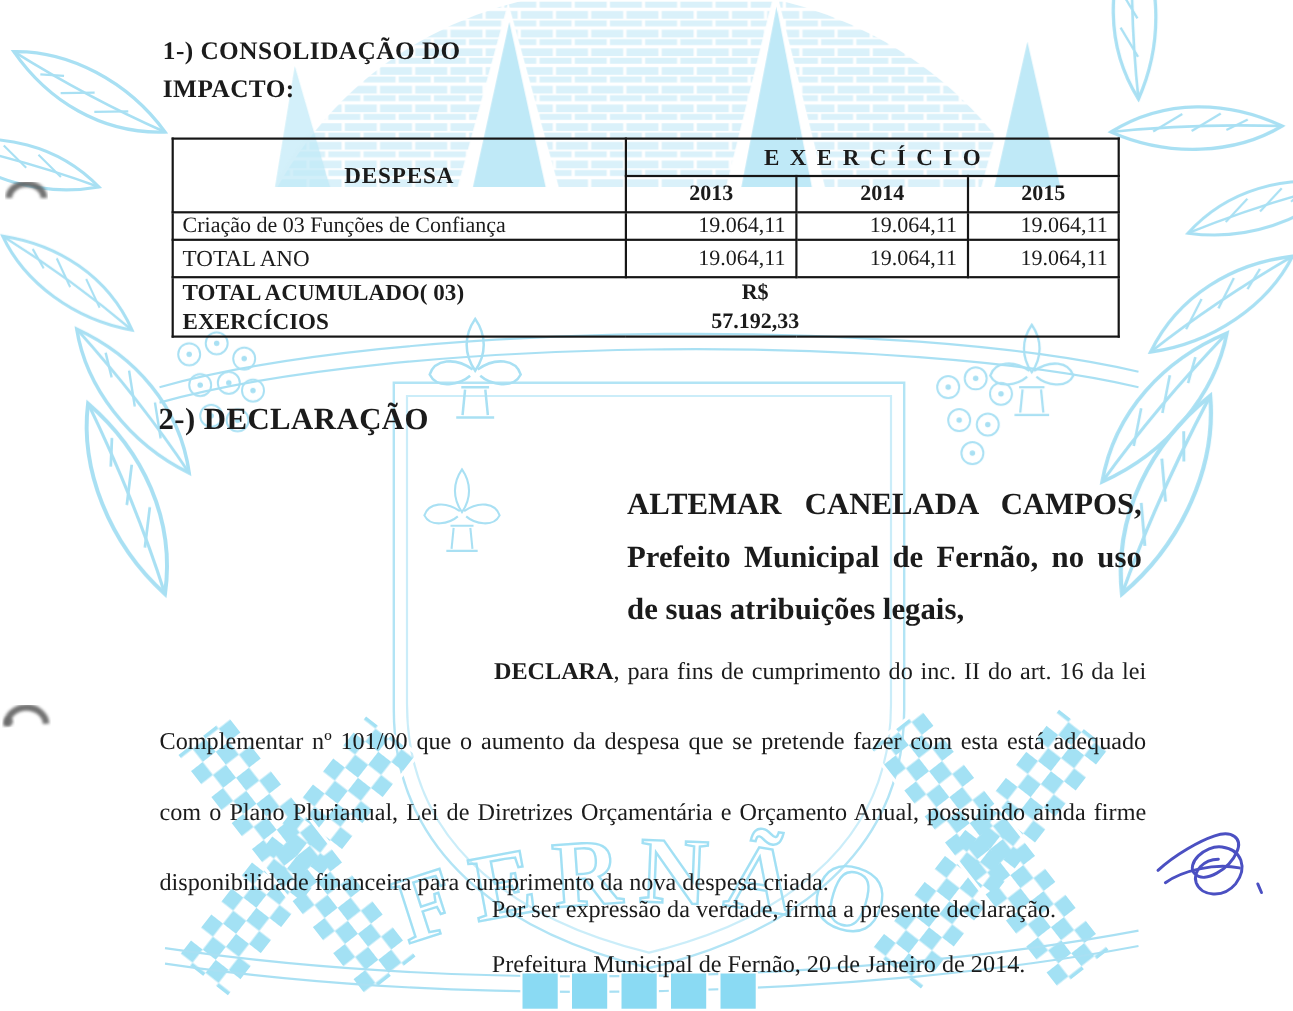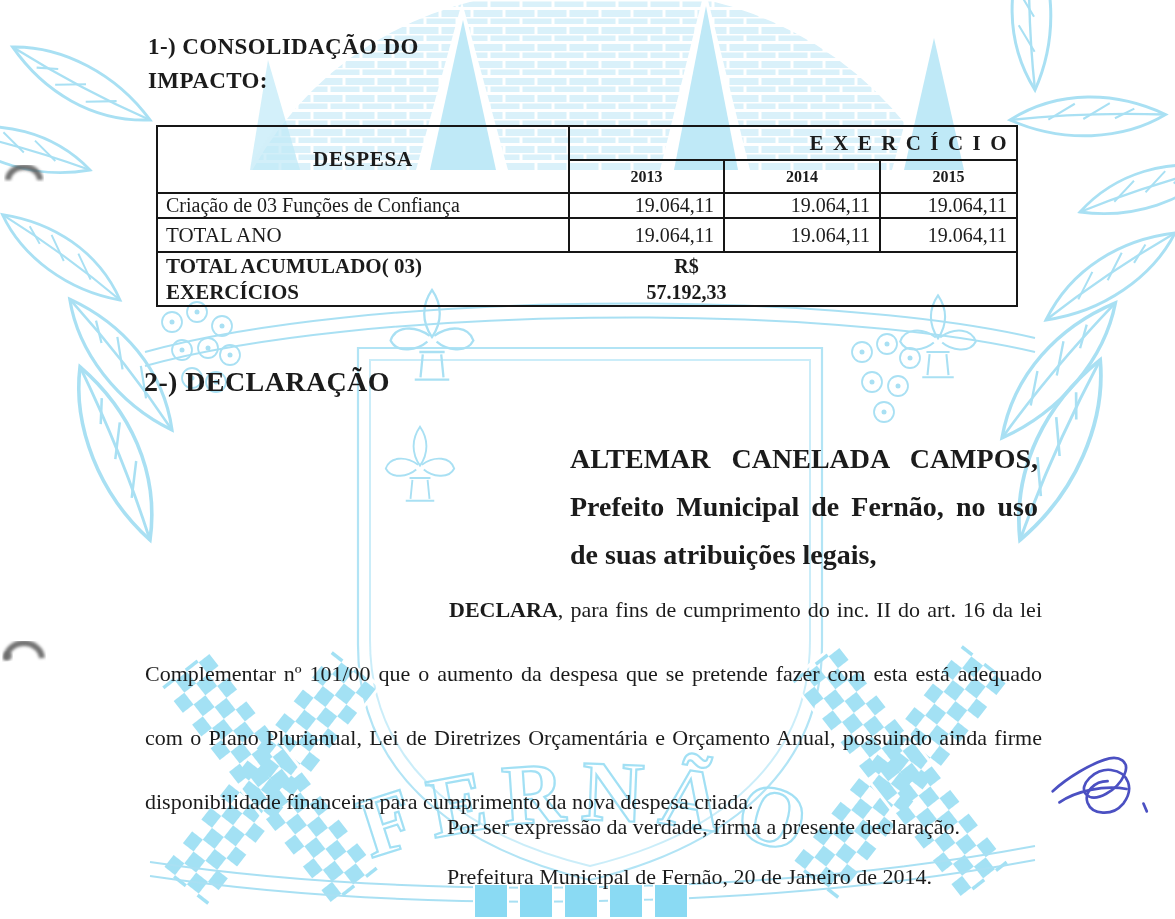--- a/index.html
+++ b/index.html
@@ -27,22 +27,22 @@
     border-collapse:collapse;table-layout:fixed;
     font-size:20px;
   }
   .impact-table td,.impact-table th{
     border:2px solid #161616;vertical-align:middle;padding:0;
     overflow:hidden;white-space:nowrap;
   }
   .impact-table .lbl{padding-left:8px;text-align:left;}
   .impact-table .val{padding-right:9px;text-align:right;}
   .th-despesa{font-size:21px;font-weight:bold;letter-spacing:.8px;text-align:center;}
-  .th-exercicio{font-size:21px;font-weight:bold;letter-spacing:.45em;text-indent:.45em;text-align:right;}
-  .th-year{font-size:16px;font-weight:bold;text-align:center;}
+  .th-exercicio{font-size:21px;font-weight:bold;letter-spacing:.45em;text-indent:.45em;text-align:center;}
+  .th-year{font-size:20px;font-weight:bold;text-align:center;}
   .row-h1{height:34px;} .row-h2{height:33px;} .row-h3{height:15px;}
   .row-h4{height:34px;} .row-h5{height:48px;margin-top:27px;}
   .bold{font-weight:normal;}
   .tot-lbl{font-size:21px;font-weight:bold;line-height:26px;white-space:normal;}
   .no-r{border-right:none !important;}
   .no-l{border-left:none !important;}
   .tot-amount{
     width:235px;text-align:center;font-weight:bold;font-size:20px;line-height:26px;
   }
 

